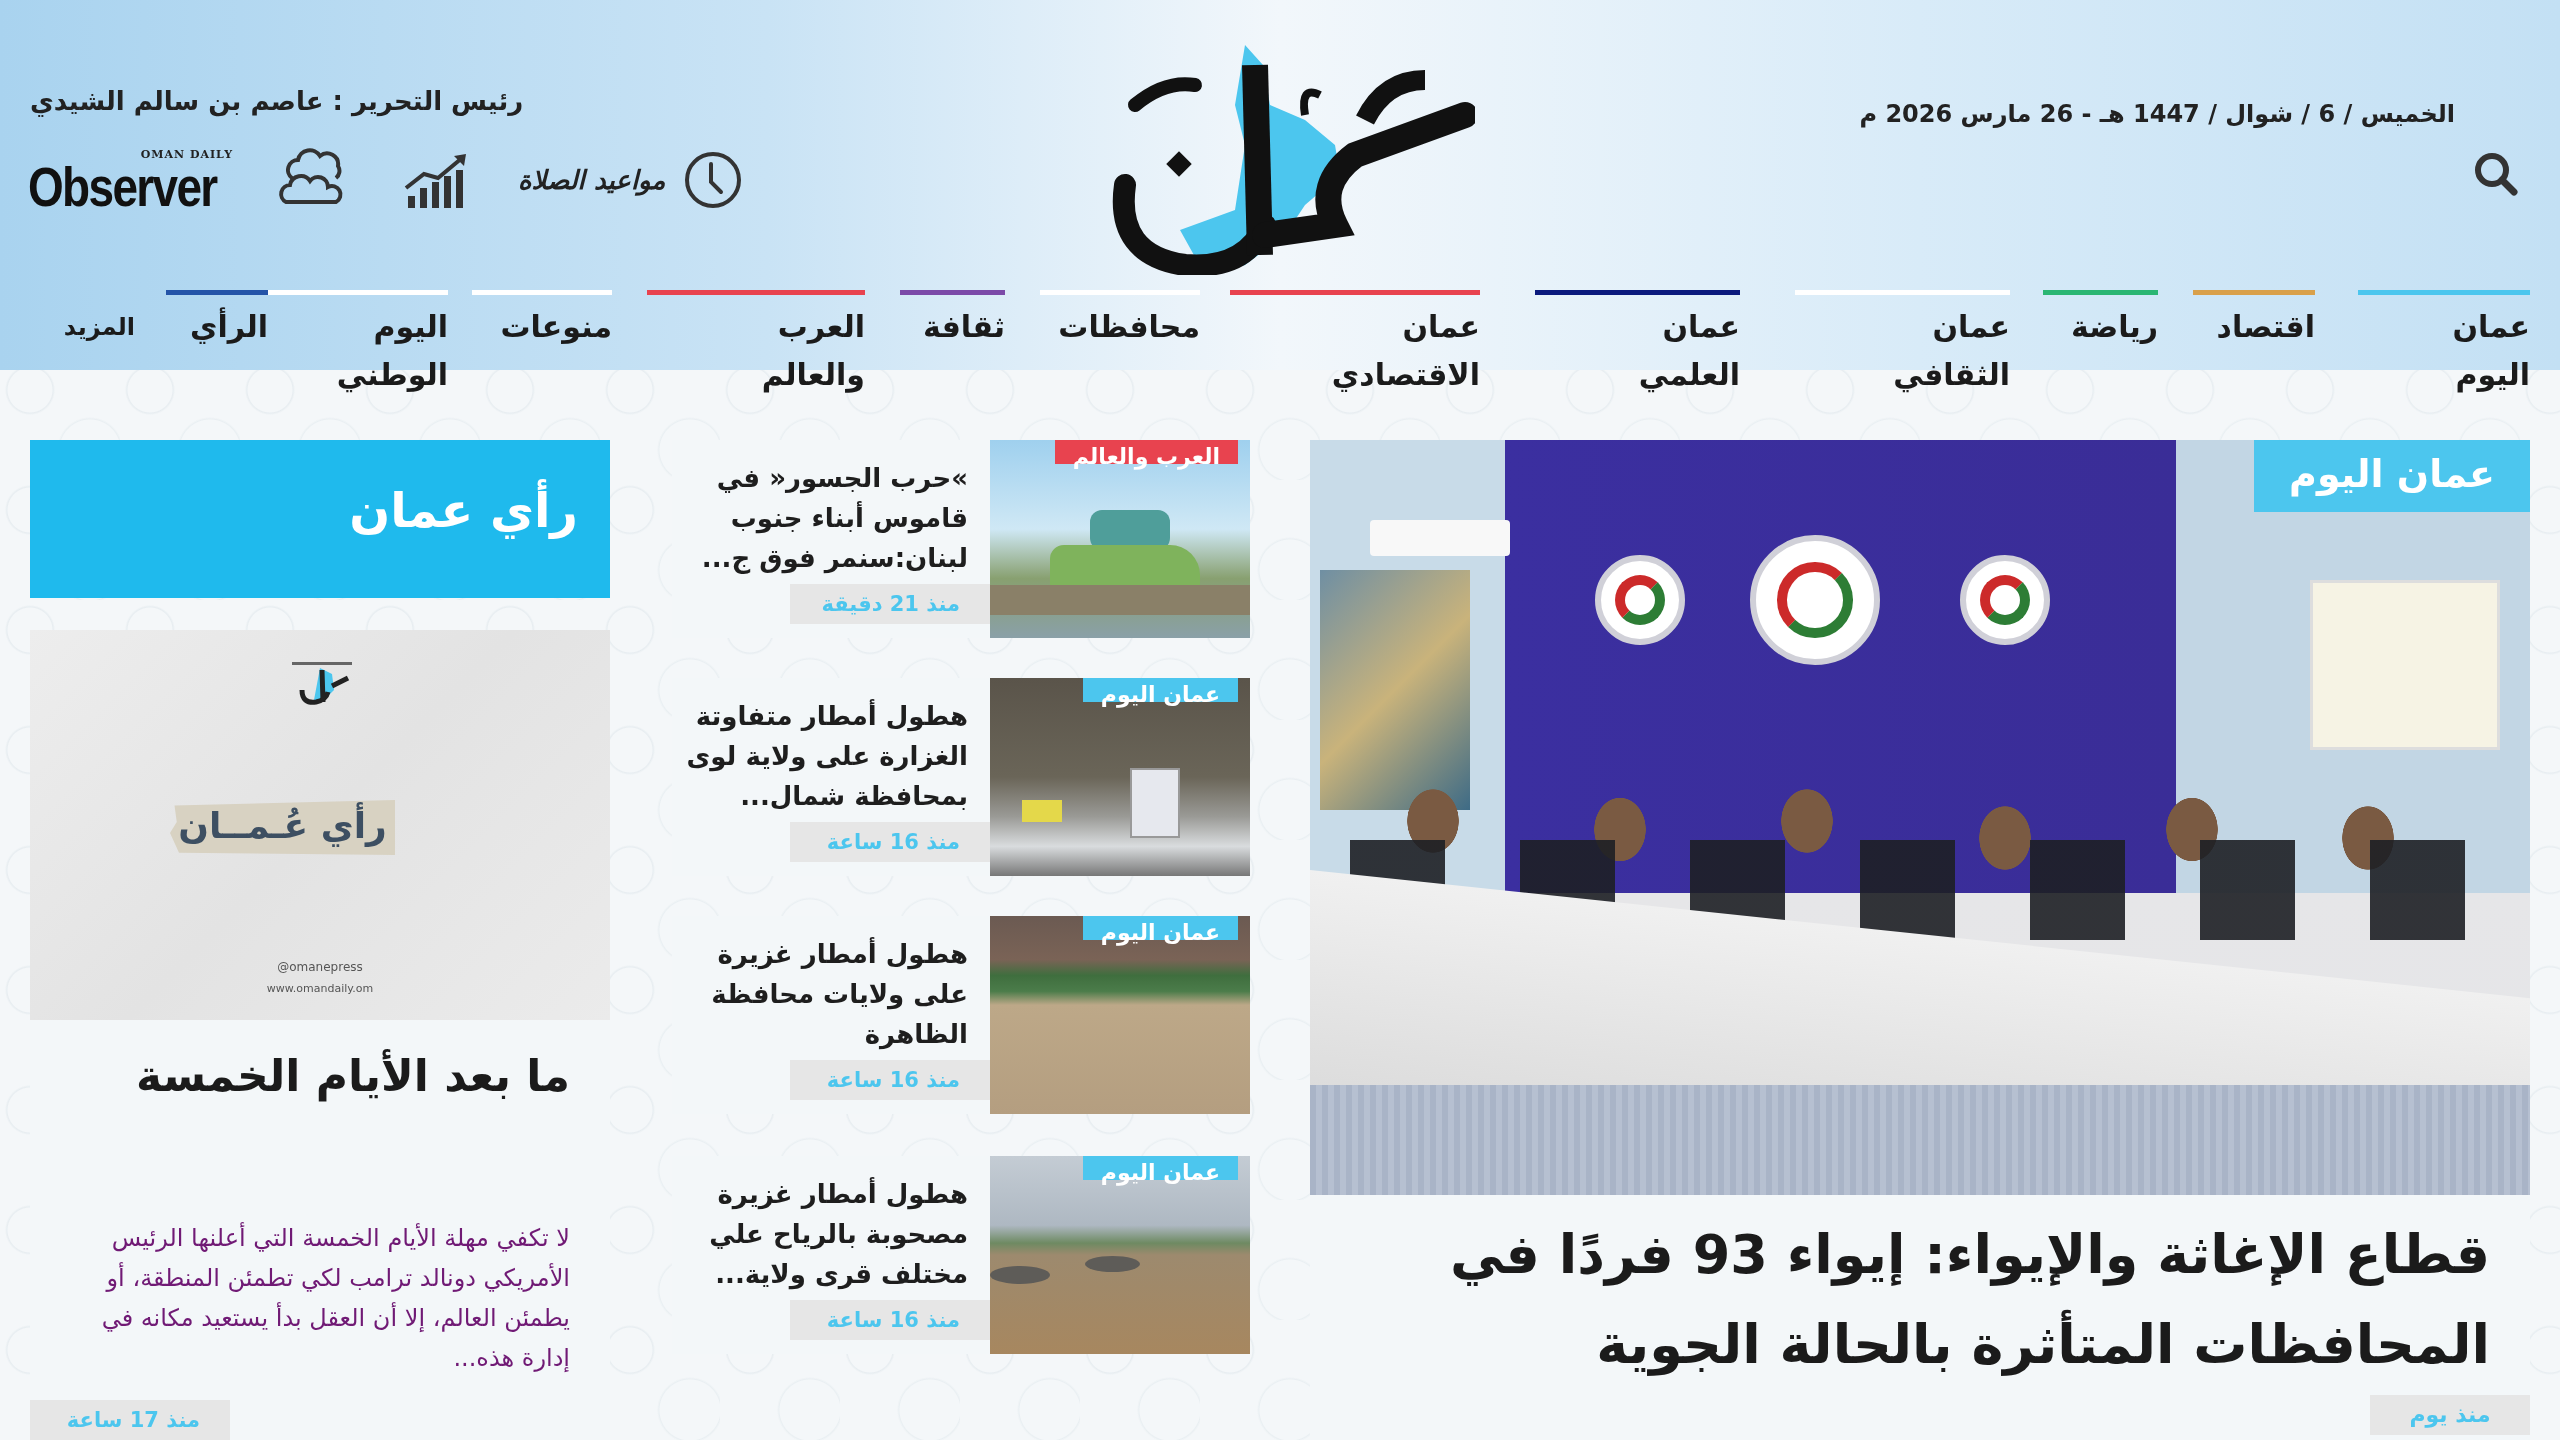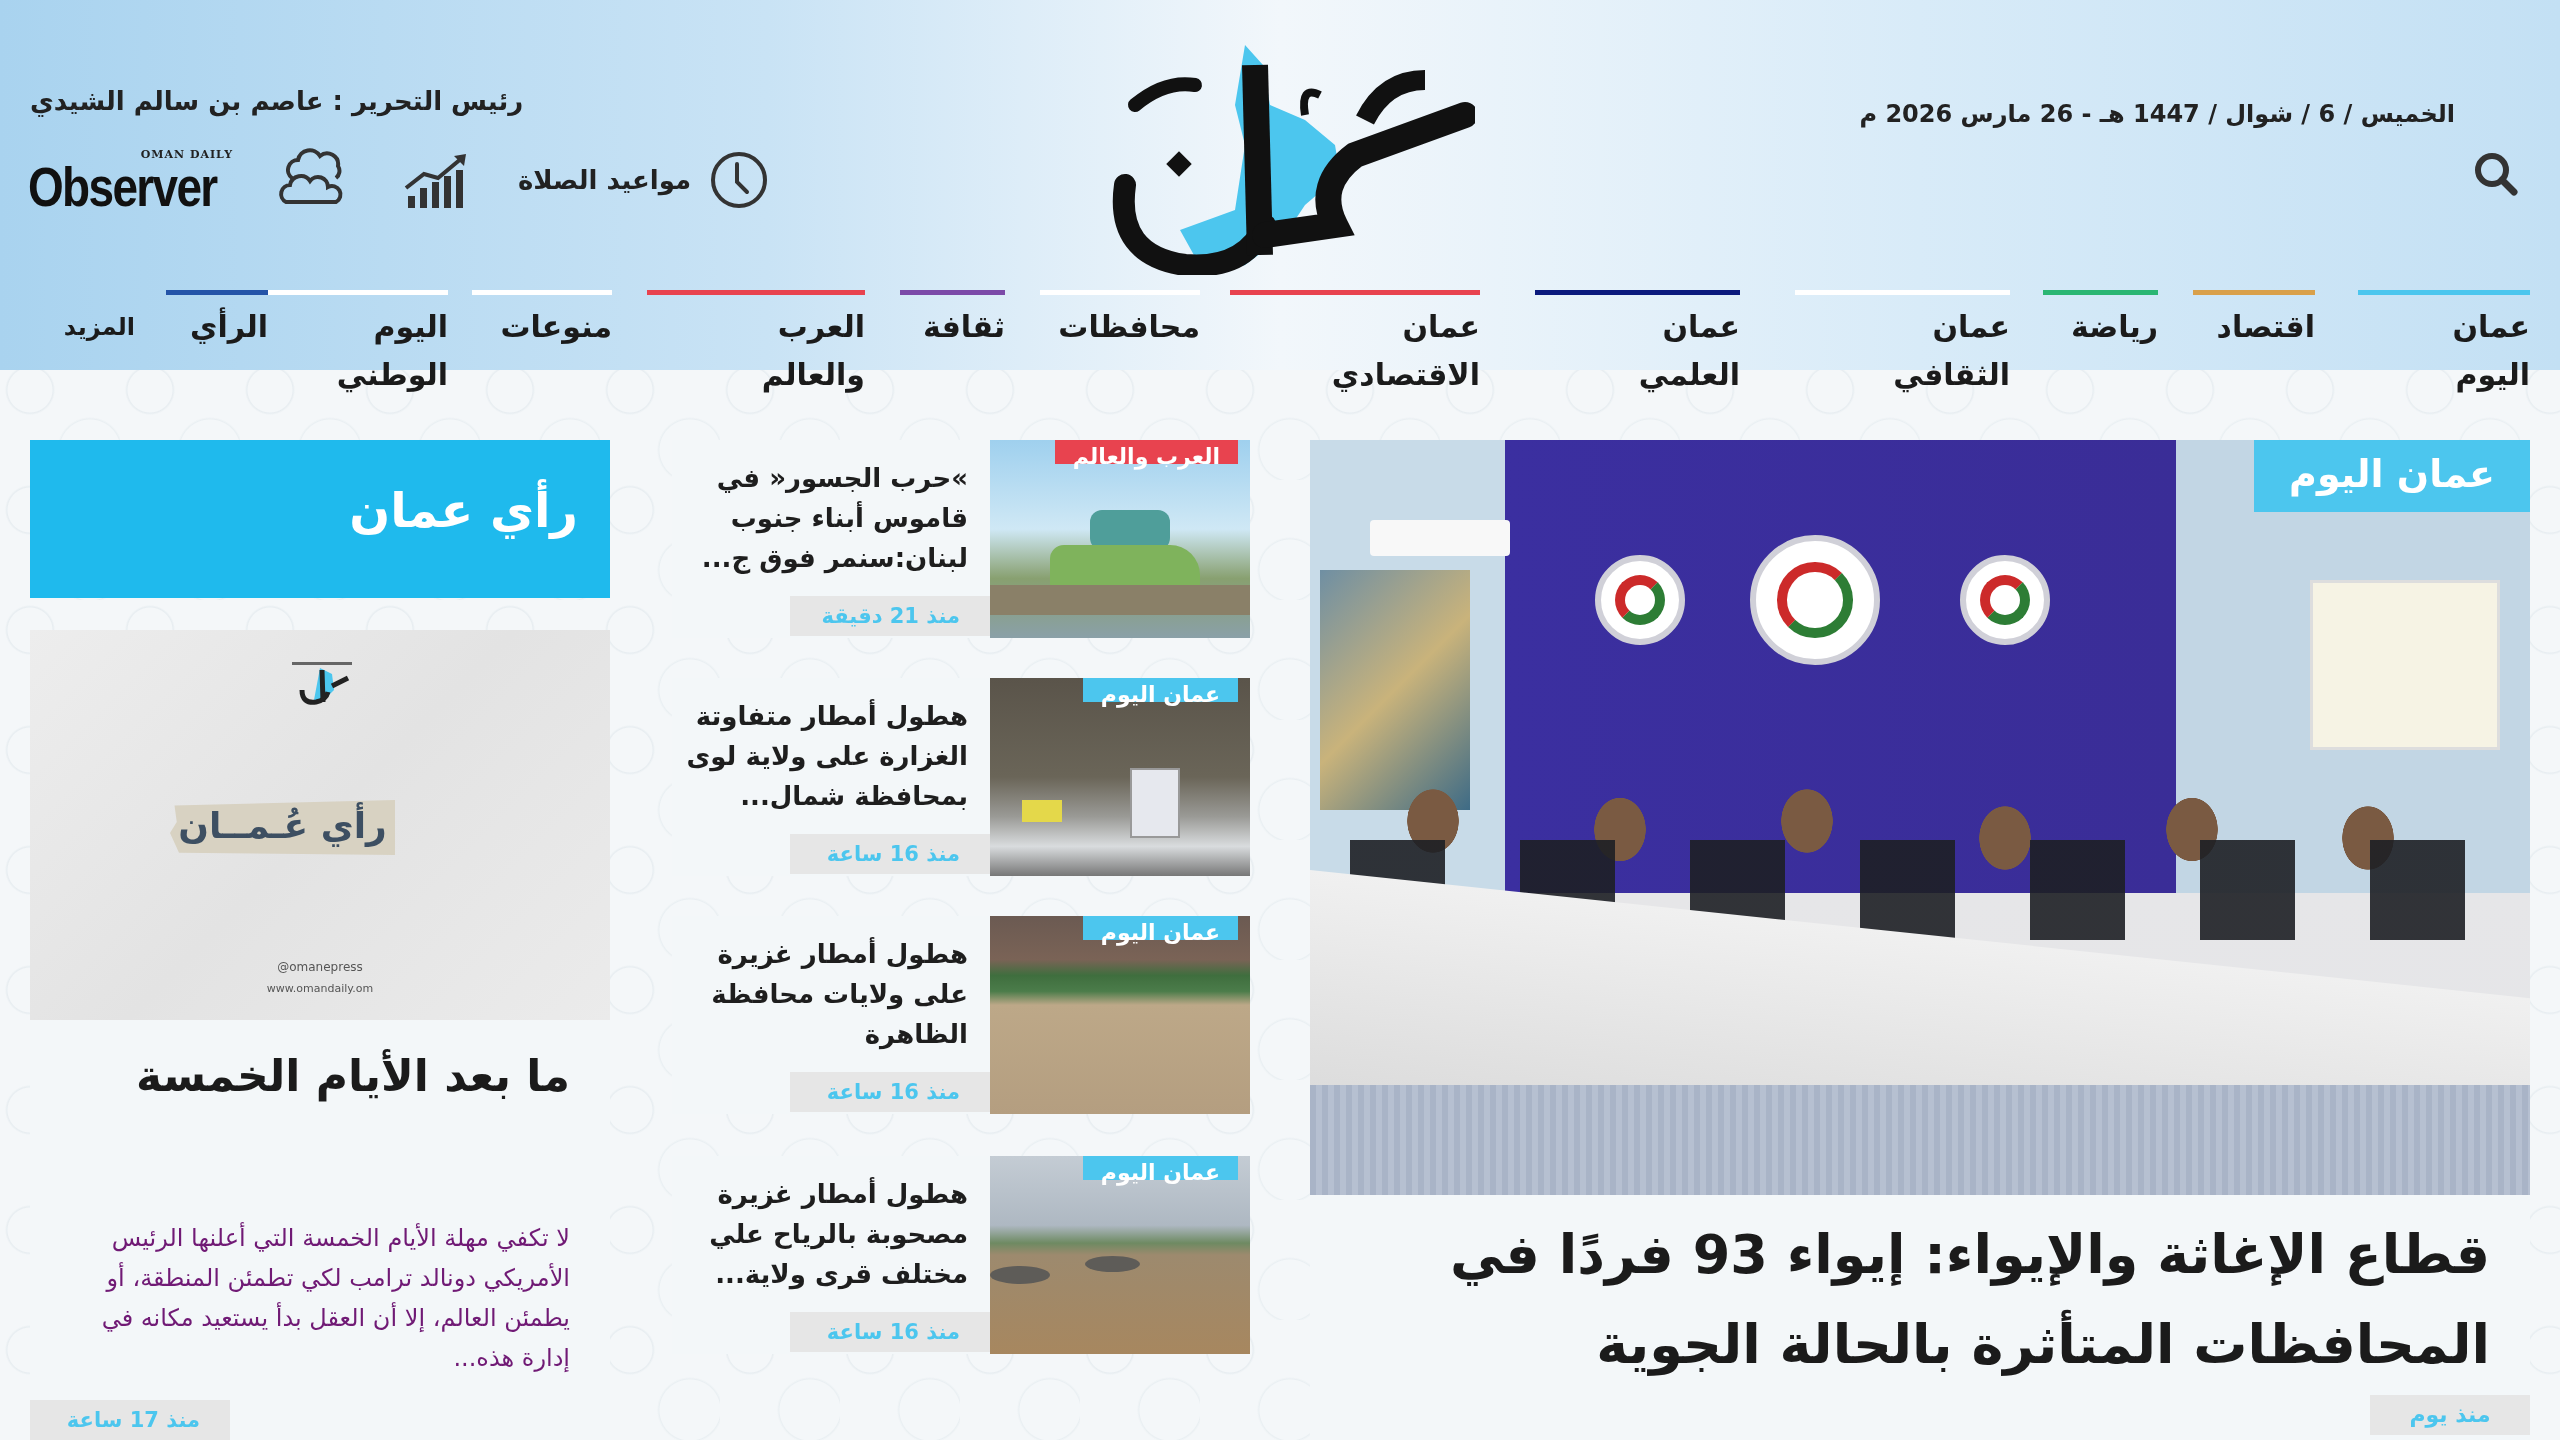--- a/index.html
+++ b/index.html
@@ -48,21 +48,21 @@
     font-family: "Liberation Sans", sans-serif; font-weight: bold;
     font-size: 56px; line-height: 52px; color: #111; letter-spacing: -2px;
     transform: scaleX(0.82); transform-origin: left; display: block;
   }
   .icon-cloud { position: absolute; left: 278px; top: 148px; width: 74px; height: 62px; }
   .icon-chart { position: absolute; left: 402px; top: 152px; width: 70px; height: 60px; }
   .prayer {
     position: absolute; left: 518px; top: 148px; height: 64px;
     display: flex; align-items: center; gap: 18px; direction: rtl;
   }
-  .prayer .label { font-size: 26px; font-weight: bold; color: #222; }
+  .prayer .label { font-size: 26px; font-weight: bold; color: #222; font-style: italic; }
   .icon-clock { width: 60px; height: 60px; }
 
   .logo { position: absolute; left: 1095px; top: 35px; width: 380px; height: 240px; }
 
   nav.main-nav {
     position: absolute; right: 30px; top: 290px; width: 2500px; height: 80px;
   }
   .nav-item {
     position: absolute; top: 0; cursor: pointer;
     border-top: 5px solid transparent; padding-top: 8px;
@@ -149,21 +149,21 @@
   }
   .news-card .cat-badge {
     right: 12px; top: 0; height: 24px; line-height: 34px; font-size: 22px; padding: 0 18px;
   }
   .news-card .title {
     position: absolute; right: 282px; top: 18px; width: 290px;
     font-size: 26px; font-weight: bold; line-height: 40px; color: #1e1e1e;
     text-align: right;
   }
   .news-card .time {
-    position: absolute; right: 260px; bottom: 2px; width: 200px; height: 40px;
+    position: absolute; right: 260px; bottom: 14px; width: 200px; height: 40px;
     background: #e6e6e6; color: #4cc6ee; font-size: 21px; font-weight: bold;
     line-height: 40px; text-align: right; padding-right: 30px;
   }
   .thumb-1 { background: linear-gradient(180deg, #9fd0ee 0%, #cfe8f5 45%, #88a070 70%, #8aa0a8 100%); }
   .thumb-1 .car { position: absolute; left: 60px; top: 105px; width: 150px; height: 45px; background: #7fb35c; border-radius: 14px 30px 6px 6px; }
   .thumb-1 .load { position: absolute; left: 100px; top: 70px; width: 80px; height: 40px; background: #4f9e9a; border-radius: 12px; }
   .thumb-1 .rubble { position: absolute; left: 0; top: 145px; width: 100%; height: 30px; background: #8a8068; }
   .thumb-2 { background: linear-gradient(180deg, #5a544a 0%, #6a6558 50%, #9a9a96 70%, #d9dcde 85%, #777 100%); }
   .thumb-2 .sign { position: absolute; left: 140px; top: 90px; width: 50px; height: 70px; background: #e6e8ee; border: 2px solid #999; }
   .thumb-2 .car { position: absolute; left: 32px; top: 122px; width: 40px; height: 22px; background: #e4d84a; }

